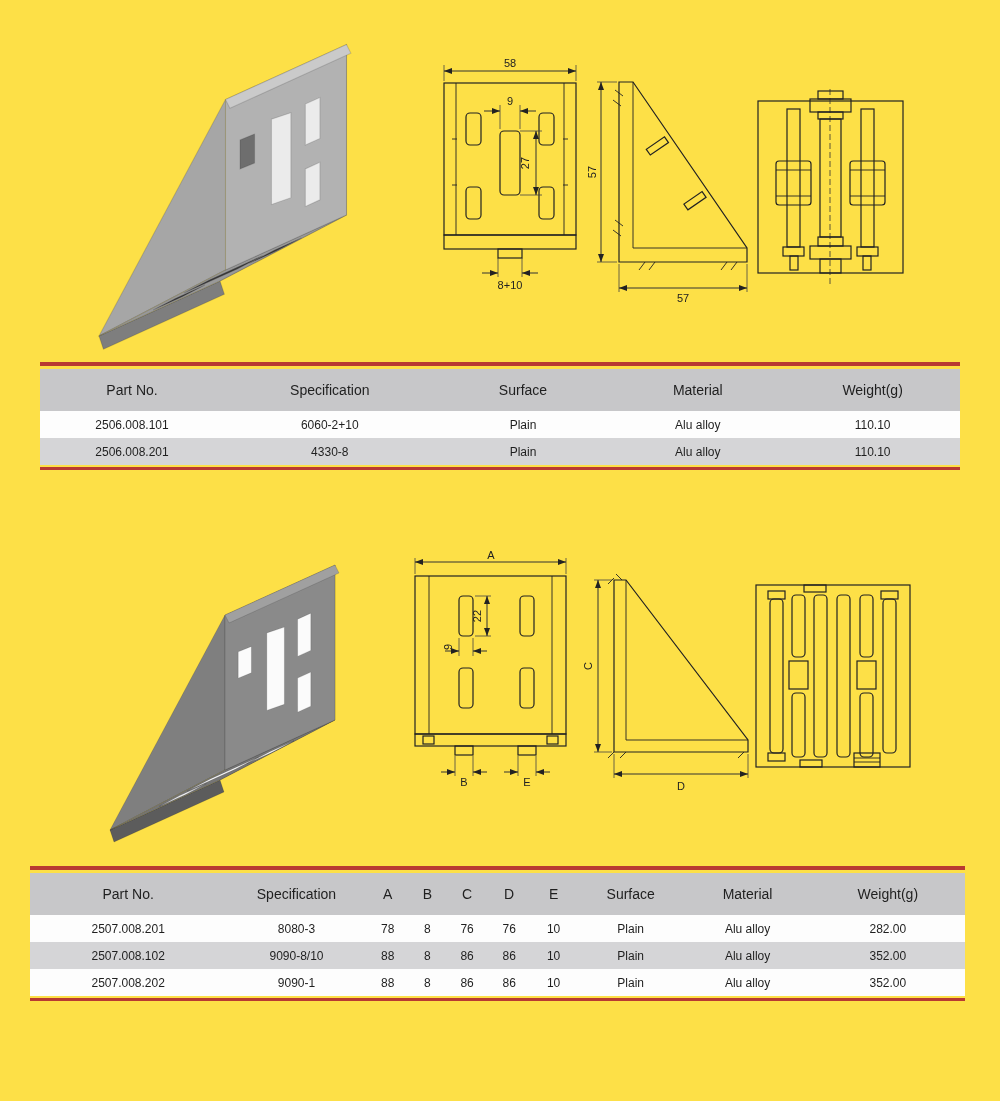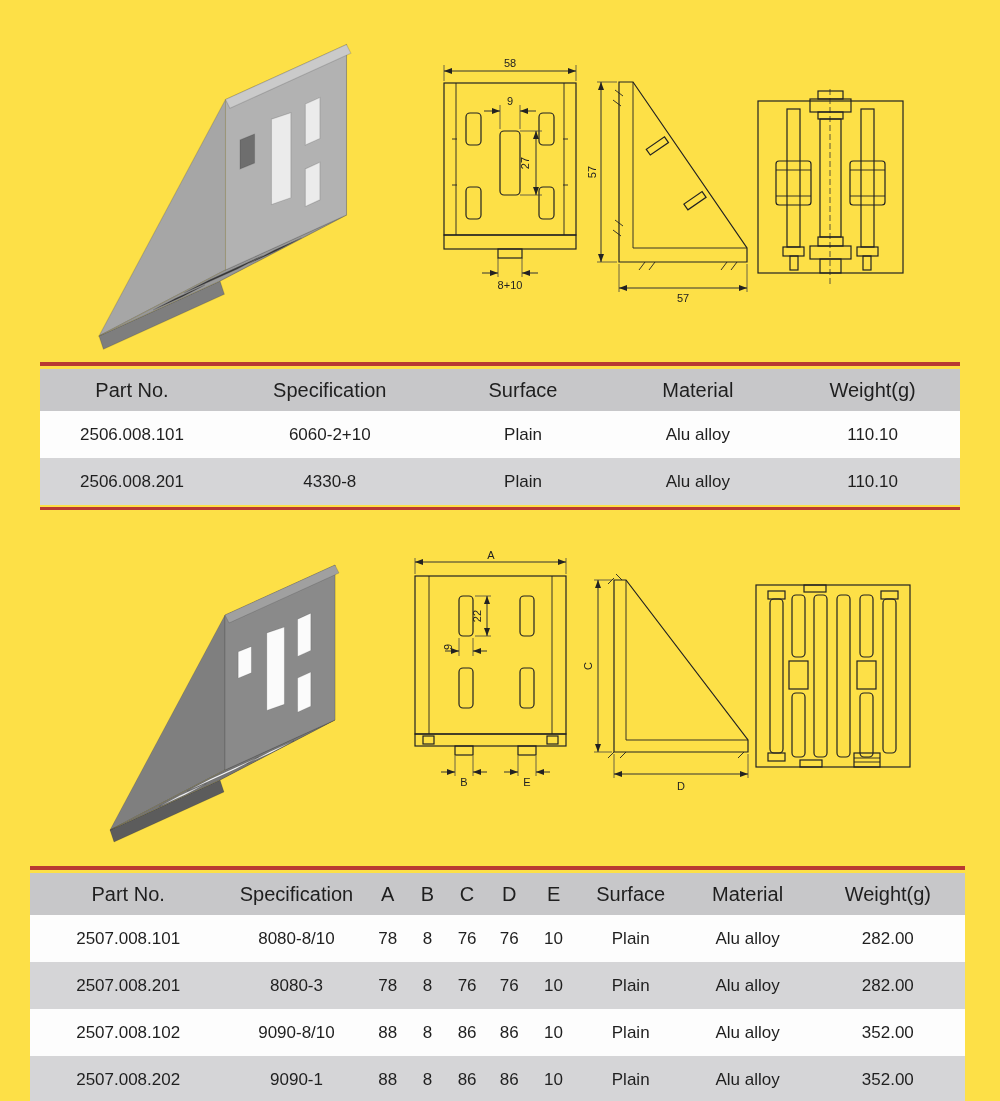--- a/index.html
+++ b/index.html
@@ -10,22 +10,22 @@
   html,body{margin:0;padding:0;background:#fff}
   .page{position:relative;width:1000px;height:1101px;background:#fde047;
         font-family:"Liberation Sans",sans-serif;color:var(--table-text);overflow:hidden}
 
   .abs{position:absolute}
 
   
   .spec-table-wrap{position:absolute;border-top:4px solid var(--accent-red);
                    border-bottom:3px solid var(--accent-red);padding-top:3px;padding-bottom:2px}
   table{width:100%;border-collapse:collapse;table-layout:fixed;text-align:center;color:var(--table-text)}
-  th{background:var(--table-header-bg);height:42px;font-weight:normal;font-size:20px}
-  td{height:47px;font-size:17px}
+  th{background:var(--table-header-bg);height:42px;font-weight:normal;font-size:14px}
+  td{height:27px;font-size:12px}
   tbody tr:nth-child(odd) td{background:#fdfdfd}
   tbody tr:nth-child(even) td{background:var(--table-row-alt-bg)}
   #table1 th:nth-child(1){width:20%} #table1 th:nth-child(2){width:23%}
   #table1 th:nth-child(3){width:19%} #table1 th:nth-child(4){width:19%}
   #table1 th:nth-child(5){width:19%}
   #table2 th:nth-child(1){width:21%}   #table2 th:nth-child(2){width:15%}
   #table2 th:nth-child(3){width:4.5%}  #table2 th:nth-child(4){width:4%}
   #table2 th:nth-child(5){width:4.5%}  #table2 th:nth-child(6){width:4.5%}
   #table2 th:nth-child(7){width:5%}    #table2 th:nth-child(8){width:11.5%}
   #table2 th:nth-child(9){width:13.5%} #table2 th:nth-child(10){width:16.5%}
@@ -285,32 +285,20 @@
             <th>C</th>
             <th>D</th>
             <th>E</th>
             <th>Surface</th>
             <th>Material</th>
             <th>Weight(g)</th>
           </tr>
         </thead>
         <tbody>
           <tr>
-            <td>2507.008.101</td>
-            <td>8080-8/10</td>
-            <td>78</td>
-            <td>8</td>
-            <td>76</td>
-            <td>76</td>
-            <td>10</td>
-            <td>Plain</td>
-            <td>Alu alloy</td>
-            <td>282.00</td>
-          </tr>
-          <tr>
             <td>2507.008.201</td>
             <td>8080-3</td>
             <td>78</td>
             <td>8</td>
             <td>76</td>
             <td>76</td>
             <td>10</td>
             <td>Plain</td>
             <td>Alu alloy</td>
             <td>282.00</td>

